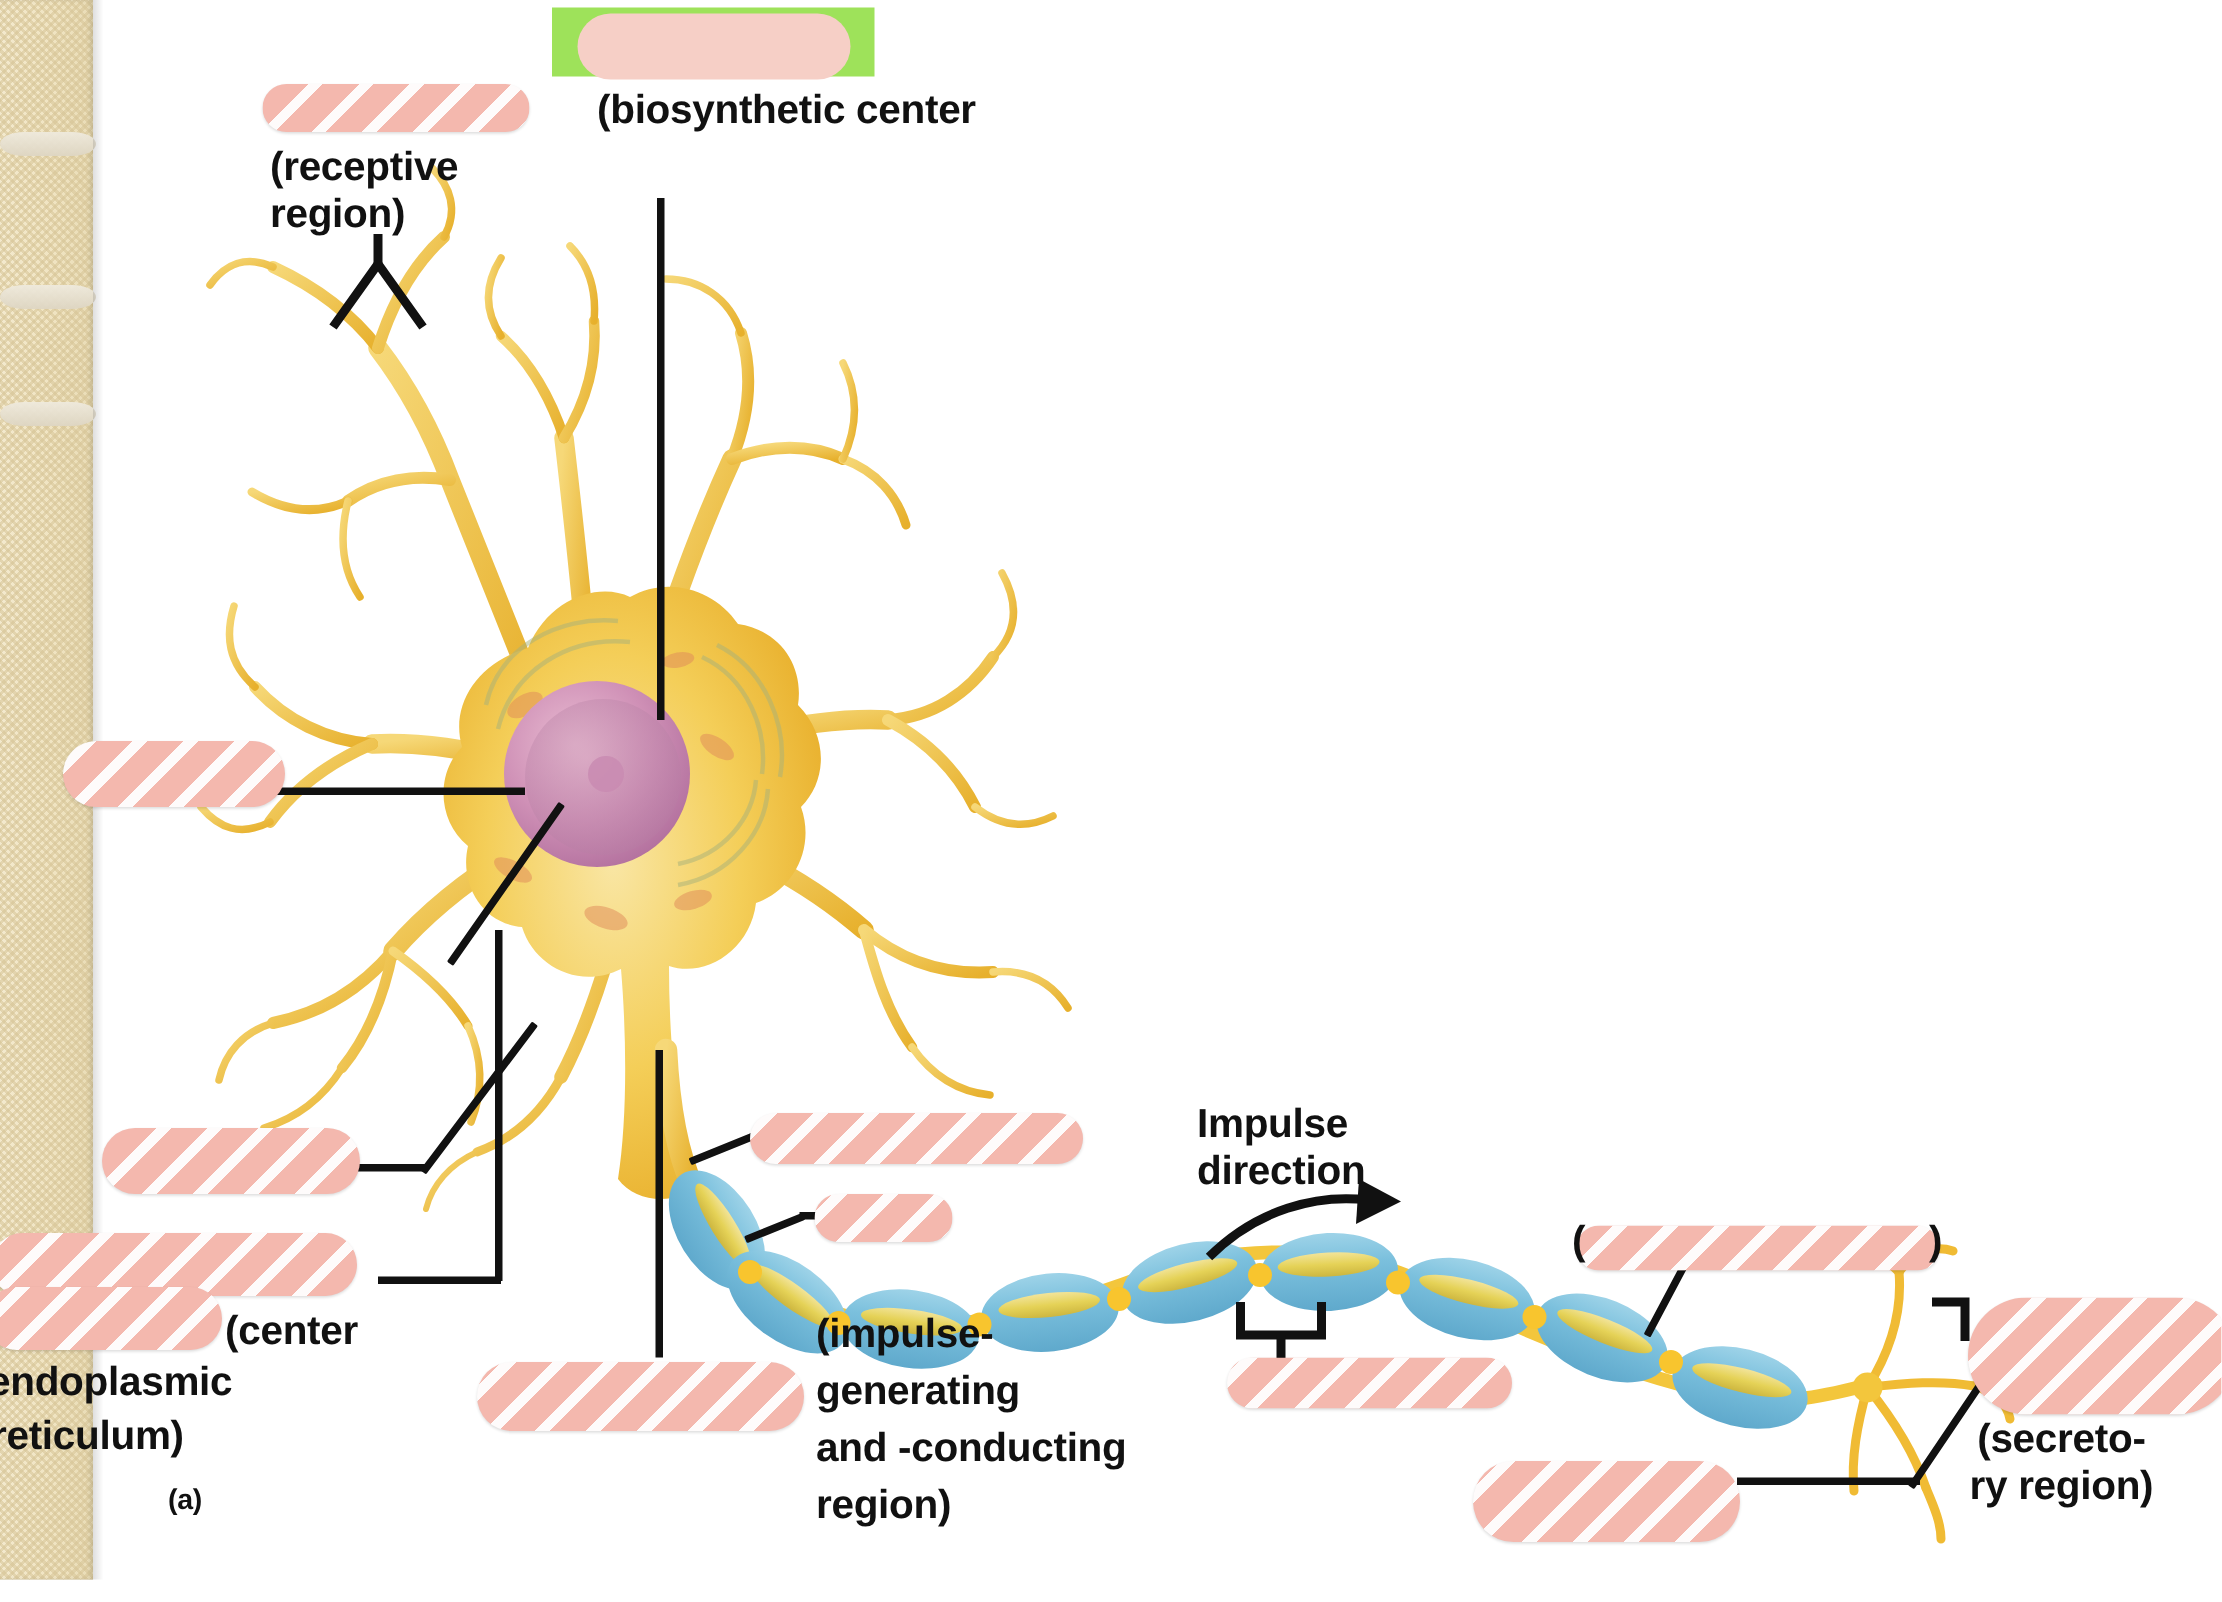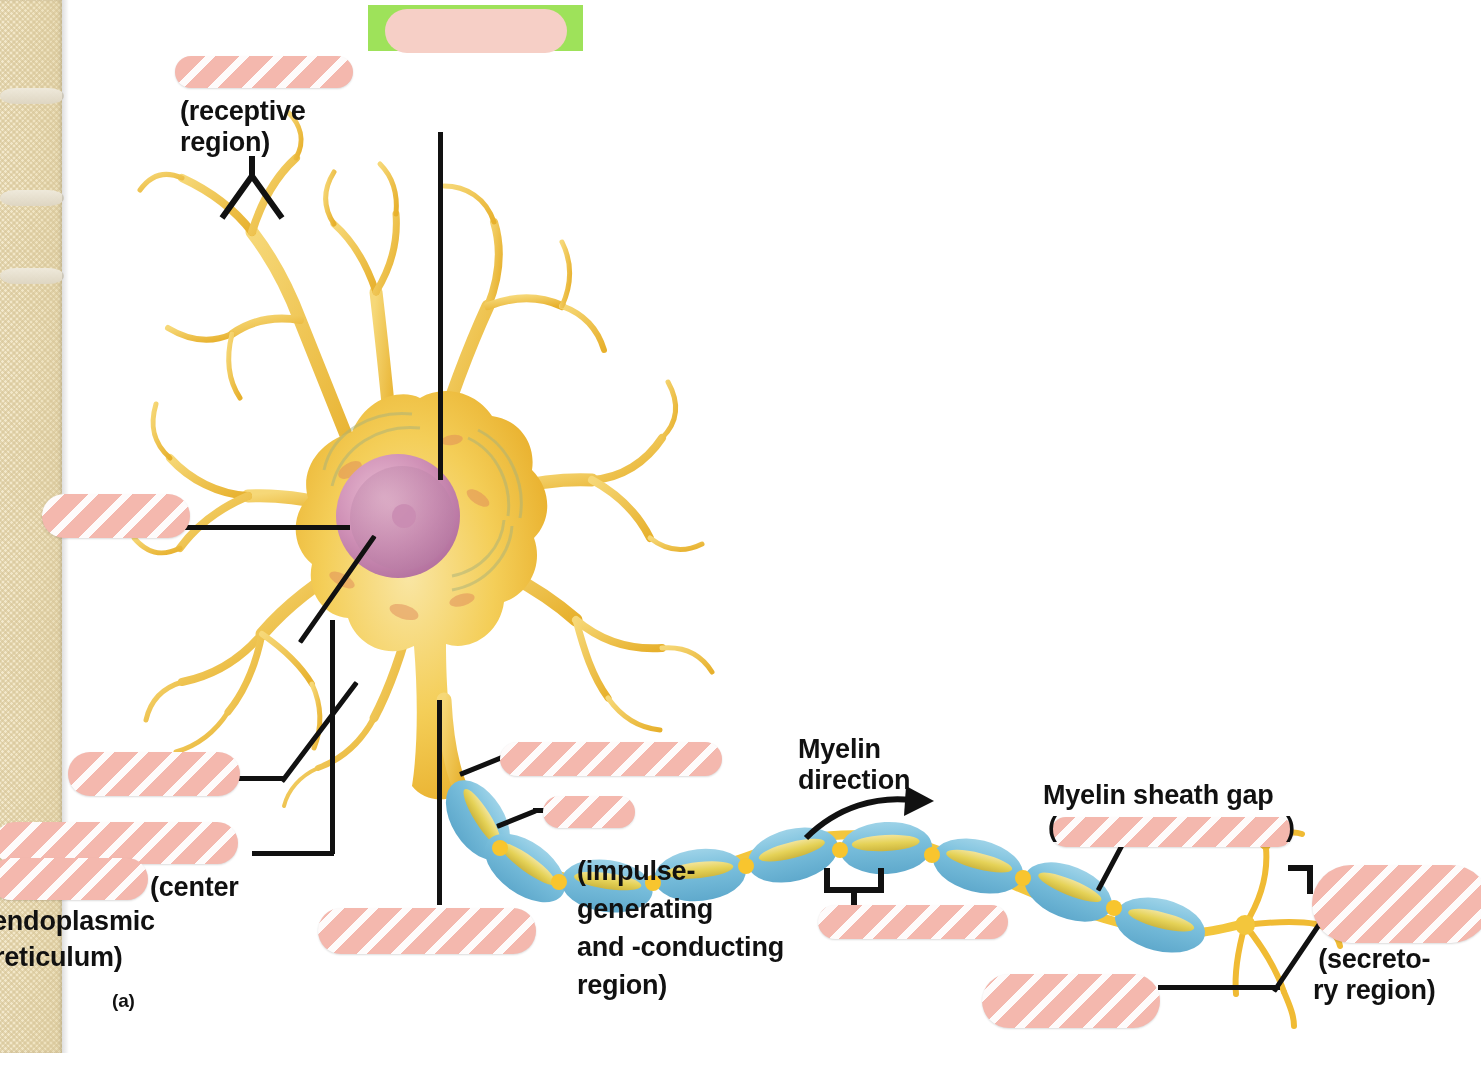--- a/index.html
+++ b/index.html
@@ -351,31 +351,30 @@
   <div class="chip" style="left:818px; top:905px; width:190px; height:34px;"></div>
 
   <div class="chip" style="left:1051px; top:817px; width:242px; height:30px;"></div>
 
   <div class="chip" style="left:1312px; top:865px; width:178px; height:78px;"></div>
 
   <div class="chip" style="left:982px; top:974px; width:178px; height:54px;"></div>
 
   <div class="lbl" style="left:180px; top:96px;"><span>(receptive</span><br><span>region)</span></div>
 
-  <div class="lbl" style="left:398px; top:58px;"><br></div>
+  <div class="lbl" style="left:398px; top:58px;"><span>(biosynthetic center</span><br></div>
 
   <div class="lbl" style="left:150px; top:872px;"><span>(center</span></div>
   <div class="lbl" style="left:-8px; top:906px;"><span>endoplasmic</span></div>
   <div class="lbl" style="left:-6px; top:942px;"><span>reticulum)</span></div>
 
   <div class="lbl sm" style="left:112px; top:985px;"><span>(a)</span></div>
 
-  <div class="lbl" style="left:798px; top:734px;"><span>Myelin</span><br><span>direction</span></div>
-
-  <div class="lbl" style="left:544px; top:852px; line-height:38px;margin-left:33px;"><span>(impulse-</span><br><span>generating</span><br><span>and -conducting</span><br><span>region)</span></div>
-
-  <div class="lbl" style="left:1043px; top:780px;"><span>Myelin sheath gap</span></div>
+  <div class="lbl" style="left:798px; top:734px;"><span>Impulse</span><br><span>direction</span></div>
+
+  <div class="lbl" style="left:544px; top:870px; line-height:38px;"><span>(impulse-</span><br><span>generating</span><br><span>and -conducting</span><br><span>region)</span></div>
+
   <div class="lbl" style="left:1048px; top:812px; z-index:45;"><span>(</span></div>
   <div class="lbl" style="left:1286px; top:812px; z-index:45;"><span>)</span></div>
 
   <div class="lbl" style="left:1313px; top:944px;text-align:center;"><span>(secreto-</span><br><span>ry region)</span></div>
 
 </div>
 
 </body></html>

